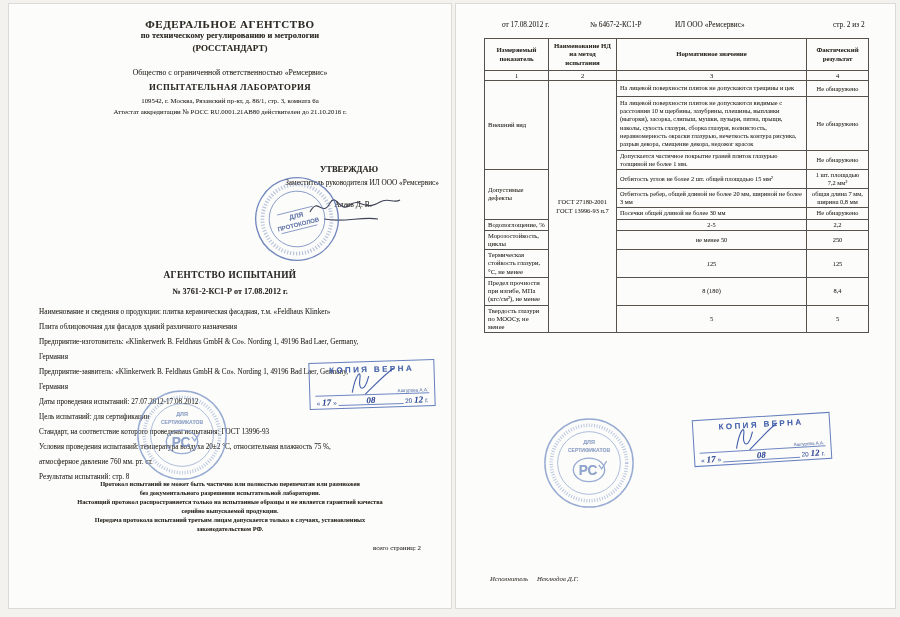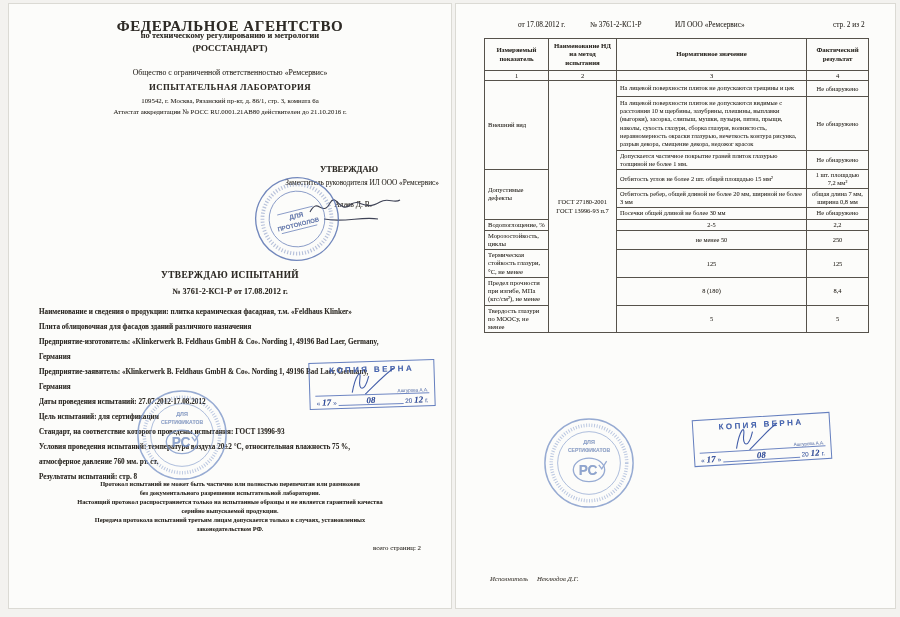--- a/index.html
+++ b/index.html
@@ -11,41 +11,41 @@
     position:relative;overflow:hidden;
     text-shadow:0 0 .5px rgba(50,40,30,.28);
   }
   .page{position:absolute;background:#fcfcfa;border:1px solid #dbdad4;box-sizing:border-box;}
   #page1{left:8px;top:3px;width:444px;height:606px;}
   #page2{left:455px;top:3px;width:441px;height:606px;}
   .abs{position:absolute;}
   .ctr{left:0;right:0;text-align:center;}
 
   
-  .ag1{top:14px;font-weight:bold;font-size:15px;letter-spacing:.6px;}
+  .ag1{top:14px;font-weight:bold;font-size:11px;letter-spacing:.6px;}
   .ag2{top:27px;font-weight:bold;font-size:8.4px;}
   .ag3{top:39px;font-weight:bold;font-size:9px;}
   .company{top:64px;font-size:7.8px;}
   .lab{top:78px;font-weight:bold;font-size:8.8px;letter-spacing:.4px;}
   .address{top:93px;font-size:6.8px;}
   .accred{top:104px;font-size:6.8px;}
   .approve{top:160px;right:12px;text-align:center;}
   .approve .a1{font-weight:bold;font-size:8.5px;margin-right:26px;}
   .approve .a2{font-size:7.3px;margin-top:4px;}
   .approve .a3{font-size:7.6px;margin-top:13px;margin-right:18px;}
   .ptitle{top:266px;font-weight:bold;font-size:9.3px;letter-spacing:.4px;}
   .pnum{top:283px;font-weight:bold;font-size:8.2px;}
   .fields{top:301px;left:30px;right:8px;font-size:7.2px;}
-  .fields .fl{line-height:15px;white-space:nowrap;font-weight:bold;}
+  .fields .fl{line-height:15px;white-space:nowrap;}
   .footer{top:475px;left:18px;right:18px;text-align:center;font-size:6.3px;font-weight:bold;line-height:9px;}
   .totalpages{top:540px;right:30px;font-size:6.9px;}
 
   
   .hdr{top:16px;font-size:7.3px;white-space:nowrap;}
-  .hdr-date{left:62px;} .hdr-num{left:134px;} .hdr-lab{left:219px;} .hdr-page{left:377px;}
+  .hdr-date{left:46px;} .hdr-num{left:134px;} .hdr-lab{left:219px;} .hdr-page{left:377px;}
   table.res{position:absolute;left:28px;top:34px;width:384px;border-collapse:collapse;table-layout:fixed;}
   table.res td,table.res th{border:1px solid #56524b;padding:1px 3px;vertical-align:middle;
     font-family:"Liberation Serif","DejaVu Serif",serif;font-weight:normal;}
   table.res th{font-weight:bold;font-size:6.8px;text-align:center;line-height:1.25;}
   .tr-head{height:32px;} .tr-num{height:10px;}
   .tdnum{font-weight:bold;font-size:6.5px;text-align:center;}
   td.param{font-size:6.6px;vertical-align:top;text-align:left;line-height:1.25;}
   td.nd{font-size:6.4px;vertical-align:top;text-align:center;white-space:pre-line;line-height:1.3;}
   td.norm{font-size:6.35px;text-align:left;line-height:1.28;}
   td.norm.c{text-align:center;}
@@ -111,21 +111,21 @@
     <svg class="abs stamp-prot" viewBox="0 0 100 100">
       <circle cx="50" cy="50" r="43" stroke-width="1.4"></circle>
       <circle cx="50" cy="50" r="29" stroke-width=".8"></circle>
       <circle class="ring" cx="50" cy="50" r="36"></circle>
       <line x1="31" y1="41" x2="69" y2="41"></line>
       <text x="50" y="49" font-size="7">ДЛЯ</text>
       <text x="50" y="58" font-size="6.3">ПРОТОКОЛОВ</text>
       <line x1="31" y1="61" x2="69" y2="61"></line>
     </svg>
 
-    <div class="abs ctr ptitle">УТВЕРЖДАЮ ИСПЫТАНИЙ</div>
+    <div class="abs ctr ptitle">АГЕНТСТВО ИСПЫТАНИЙ</div>
     <div class="abs ctr pnum">№ 3761-2-КС1-Р от 17.08.2012 г.</div>
 
     <div class="abs fields">
       <div class="fl">Наименование и сведения о продукции: плитка керамическая фасадная, т.м. «Feldhaus Klinker»</div>
       <div class="fl">Плита облицовочная для фасадов зданий различного назначения</div>
       <div class="fl">Предприятие-изготовитель: «Klinkerwerk B. Feldhaus GmbH &amp; Co». Nording 1, 49196 Bad Laer, Germany,</div>
       <div class="fl">Германия</div>
       <div class="fl">Предприятие-заявитель: «Klinkerwerk B. Feldhaus GmbH &amp; Co». Nording 1, 49196 Bad Laer, Germany,</div>
       <div class="fl">Германия</div>
       <div class="fl">Даты проведения испытаний: 27.07.2012-17.08.2012</div>
@@ -172,21 +172,21 @@
       <div>Настоящий протокол распространяется только на испытанные образцы и не является гарантией качества</div>
       <div>серийно выпускаемой продукции.</div>
       <div>Передача протокола испытаний третьим лицам допускается только в случаях, установленных</div>
       <div>законодательством РФ.</div>
     </div>
     <div class="abs totalpages">всего страниц: 2</div>
   </div>
 
   <div class="page" id="page2">
     <span class="abs hdr hdr-date">от 17.08.2012 г.</span>
-    <span class="abs hdr hdr-num">№ 3761-2-КС1-Р</span>
+    <span class="abs hdr hdr-num">№ 6467-2-КС1-Р</span>
     <span class="abs hdr hdr-lab">ИЛ ООО «Ремсервис»</span>
     <span class="abs hdr hdr-page">стр. 2 из 2</span>
 
     <table class="res">
       <colgroup>
         <col style="width:64px">
           <col style="width:68px">
           <col style="width:190px">
           <col style="width:62px">
       </colgroup>

